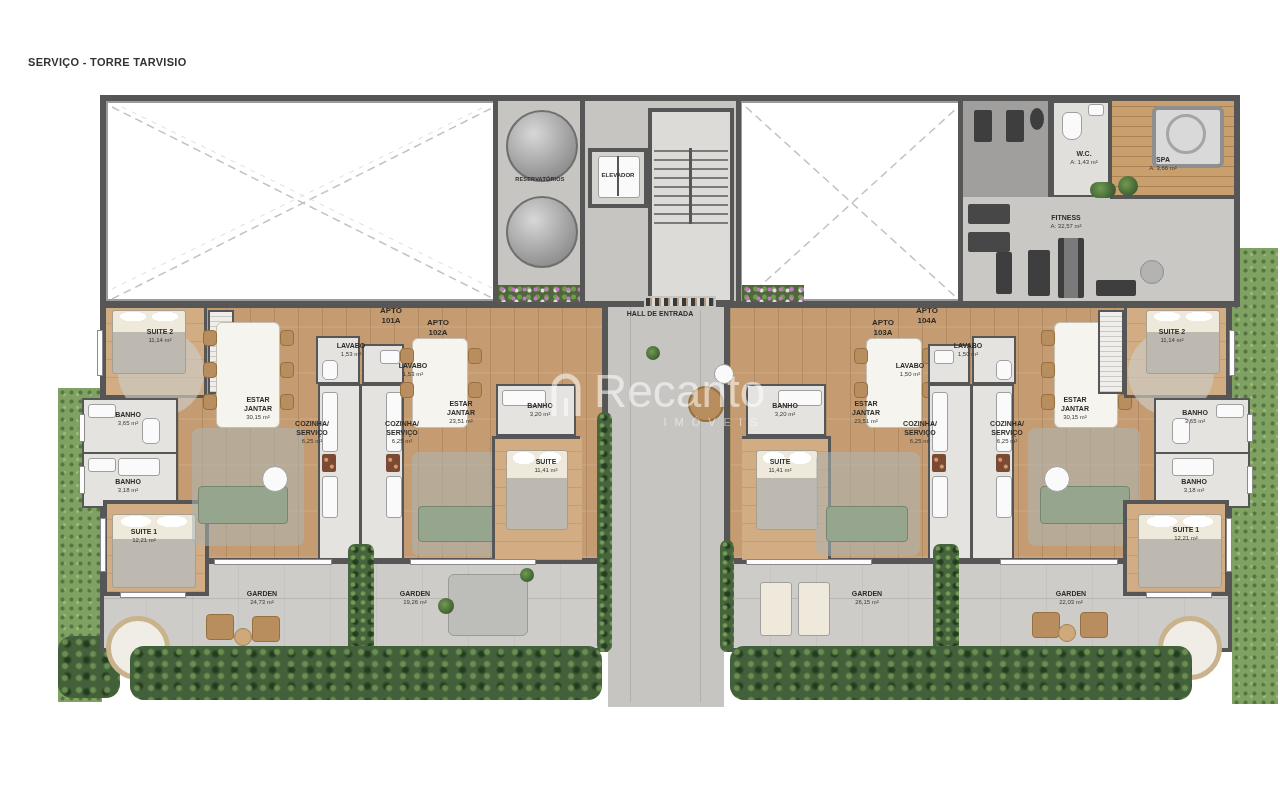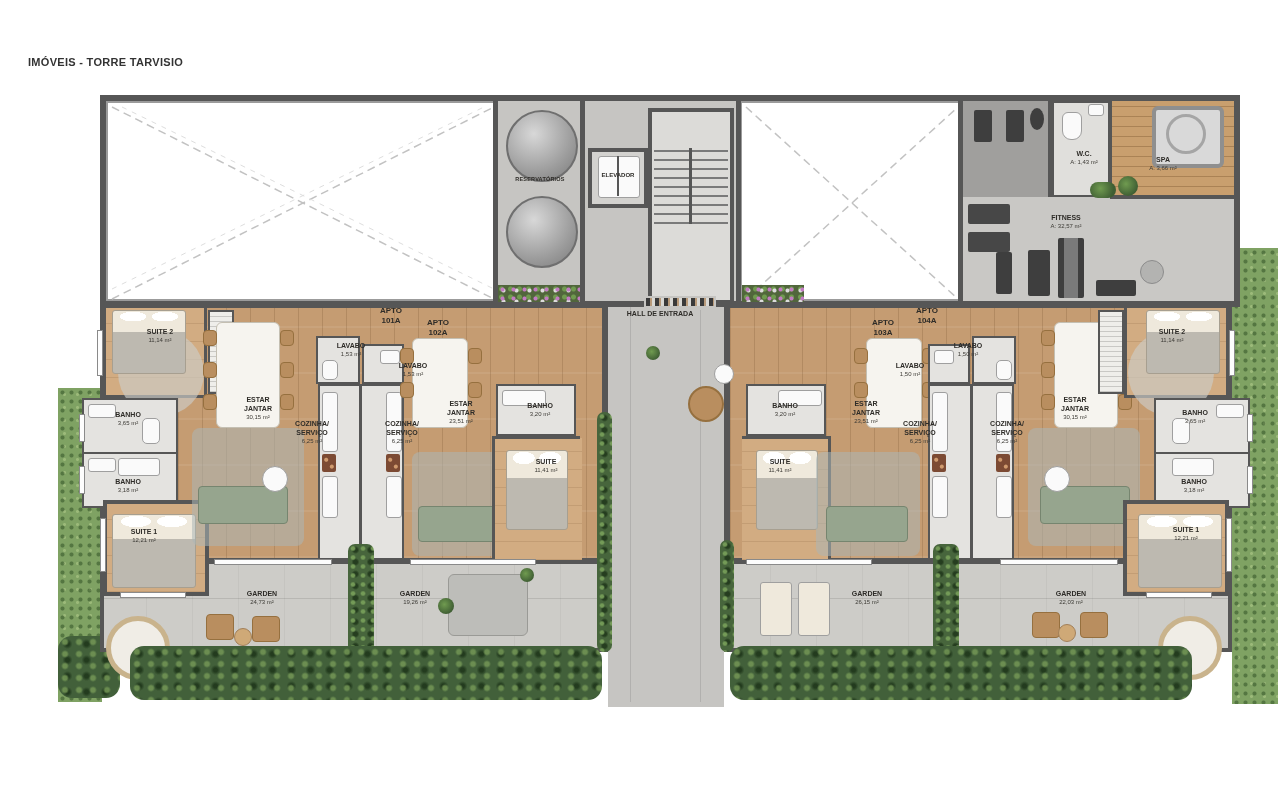--- a/index.html
+++ b/index.html
@@ -79,21 +79,21 @@
     pointer-events:none;}
   .wm-text{color:rgba(255,255,255,.55);font-size:46px;font-weight:500;line-height:1;margin-left:10px;}
   .wm-sub{display:block;text-align:right;font-size:11px;letter-spacing:8px;font-weight:400;
     color:rgba(255,255,255,.5);margin-top:2px;}
 </style>
 </head>
 <body>
 
 <div id="canvas">
 
-  <div class="title">IMÓVEIS - TORRE TARVISIO</div>
+  <div class="title">SERVIÇO - TORRE TARVISIO</div>
 
   <div class="abs grass" style="left:58px;top:388px;width:44px;height:314px;"></div>
   <div class="abs grass" style="left:1232px;top:248px;width:46px;height:456px;"></div>
   <div class="abs bush" style="left:58px;top:636px;width:62px;height:62px;"></div>
 
   <div class="abs conc2" style="left:100px;top:560px;width:508px;height:90px;"></div>
   <div class="abs conc2" style="left:724px;top:560px;width:508px;height:90px;"></div>
   <div class="abs jline" style="left:104px;top:598px;width:500px;height:1px;"></div>
   <div class="abs jline" style="left:728px;top:598px;width:500px;height:1px;"></div>
   <div class="abs wall" style="left:100px;top:560px;width:4px;height:92px;"></div>
@@ -473,14 +473,24 @@
     </div>
   <div class="lbl" style="left:1151px;top:526px;">
       <span class="pre">SUITE 1</span>
       <span class="a">12,21 m²</span>
     </div>
   <div class="lbl" style="left:1036px;top:590px;">
       <span class="pre">GARDEN</span>
       <span class="a">22,03 m²</span>
     </div>
 
+  <div class="wm">
+    <svg width="36" height="52" viewBox="0 0 36 52">
+      <path d="M6 48 V20 a12 12 0 0 1 24 0 V48" fill="none" stroke="rgba(255,255,255,0.55)" stroke-width="5"></path>
+      <line x1="18" y1="30" x2="18" y2="48" stroke="rgba(255,255,255,0.55)" stroke-width="4"></line>
+    </svg>
+    <div>
+      <div class="wm-text">Recanto</div>
+      <span class="wm-sub">IMÓVEIS</span>
+    </div>
+  </div>
 
 </div>
 
 </body></html>

